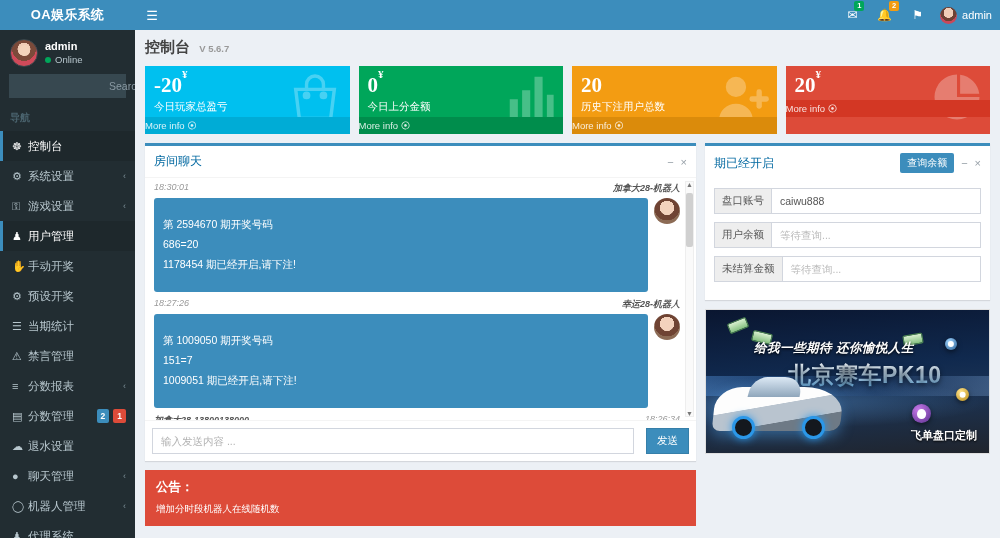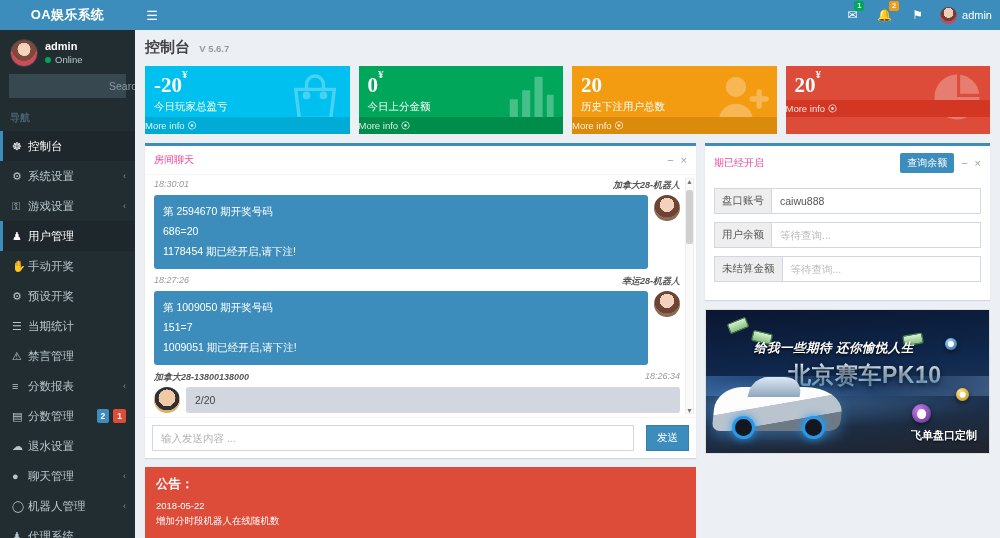--- a/index.html
+++ b/index.html
@@ -92,39 +92,39 @@
     background: rgba(0,0,0,.1); position: relative; z-index: 2; cursor: pointer; color: rgba(255,255,255,.85);
   }
   .card-ico { position: absolute; right: 6px; top: 4px; z-index: 1; opacity: .28; }
 
   .panels { display: flex; gap: 9px; margin-top: 9px; align-items: flex-start; }
   .col-left { flex: 1 1 auto; min-width: 0; }
   .col-right { flex: 0 0 285px; }
 
   .box { background: #fff; border-top: 3px solid #3c8dbc; box-shadow: 0 1px 1px rgba(0,0,0,.1); }
   .box-header { display: flex; align-items: center; padding: 7px 9px; }
-  .box-title { font-size: 10px; color: #ec4899; }
+  .box-title { font-size: 12px; color: #0369a1; }
   .box-tools { margin-left: auto; display: flex; align-items: center; gap: 7px; }
   .btn-sm {
     background: #3c8dbc; color: #fff; border: 0; font-size: 10px;
     padding: 3px 7px; cursor: pointer; font-family: inherit; border-radius: 2px;
   }
   .tool-ic { color: #97a0a8; font-size: 11px; cursor: pointer; }
 
   
   .chat-body { height: 243px; overflow: hidden; position: relative; border-top: 1px solid #f4f4f4; }
   .chat-scroll { height: 243px; overflow: hidden; padding: 4px 16px 0 9px; }
   .msg { margin-bottom: 6px; }
   .msg-hdr { display: flex; font-size: 9px; color: #999; margin-bottom: 3px; font-style: italic; }
   .msg-hdr .who { font-weight: bold; color: #555; }
   .msg.right .msg-hdr .tm { margin-right: auto; }
   .msg.left .msg-hdr .tm { margin-left: auto; }
   .msg-row { display: flex; gap: 6px; align-items: flex-start; }
   .msg.right .msg-row { flex-direction: row; }
-  .bubble { flex: 1; padding: 7px 9px; font-size: 10.5px; line-height: 1.9; border-radius: 3px; }
+  .bubble { flex: 1; padding: 17px 9px; font-size: 10.5px; line-height: 1.9; border-radius: 3px; }
   .bubble.blue { background: #3c8dbc; color: #fff; }
   .bubble.grey { background: #d2d6de; color: #444; line-height: 1.4; padding: 6px 9px; }
   .m-av { width: 26px; height: 26px; border-radius: 50%; flex: 0 0 26px; }
   .m-av.girl { background: radial-gradient(circle at 50% 38%, #f3d2bd 0 34%, #6f4333 35% 60%, #8c6b55 61% 100%); }
   .m-av.man { background: radial-gradient(circle at 50% 42%, #f0c9a6 0 42%, #2f2f35 43% 62%, #d8b06a 63% 100%); }
   .chat-sb { position: absolute; right: 2px; top: 3px; bottom: 3px; width: 9px; }
   .chat-sb .track { position: absolute; inset: 0; background: #fafafa; border: 1px solid #eee; }
   .chat-sb .thumb { position: absolute; left: 1px; right: 1px; top: 12px; height: 54px; background: #d0d0d0; border-radius: 2px; }
   .chat-sb .ar { position: absolute; left: 0; right: 0; text-align: center; color: #777; font-size: 7px; }
   .chat-sb .ar.up { top: 0; } .chat-sb .ar.dn { bottom: 0; }
@@ -435,21 +435,20 @@
             </div>
             <div class="chat-foot">
               <input type="text" placeholder="输入发送内容 ..." style="">
               <button class="send-btn">发送</button>
             </div>
           </section>
 
           <section class="notice">
             <div class="notice-title">公告：</div>
             <div id="notice-lines">
-                <div class="notice-line">2018-05-22</div>
                 <div class="notice-line">增加分时段机器人在线随机数</div>
               </div>
           </section>
         </div>
 
         <div class="col-right">
           <section class="box">
             <div class="box-header">
               <span class="box-title">期已经开启</span>
               <span class="box-tools">

